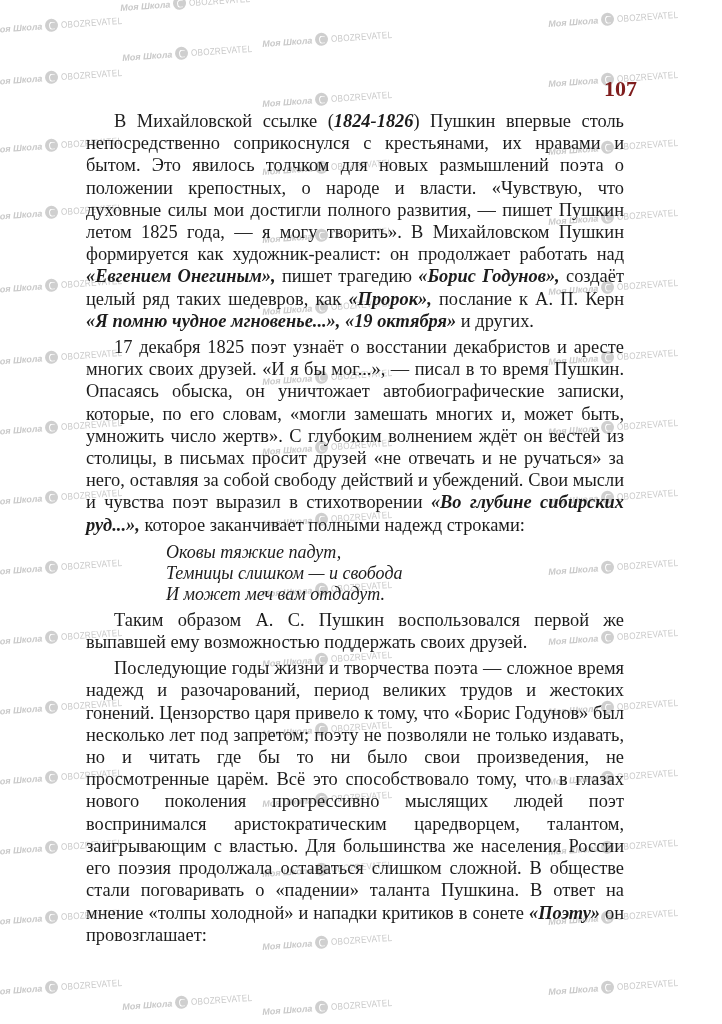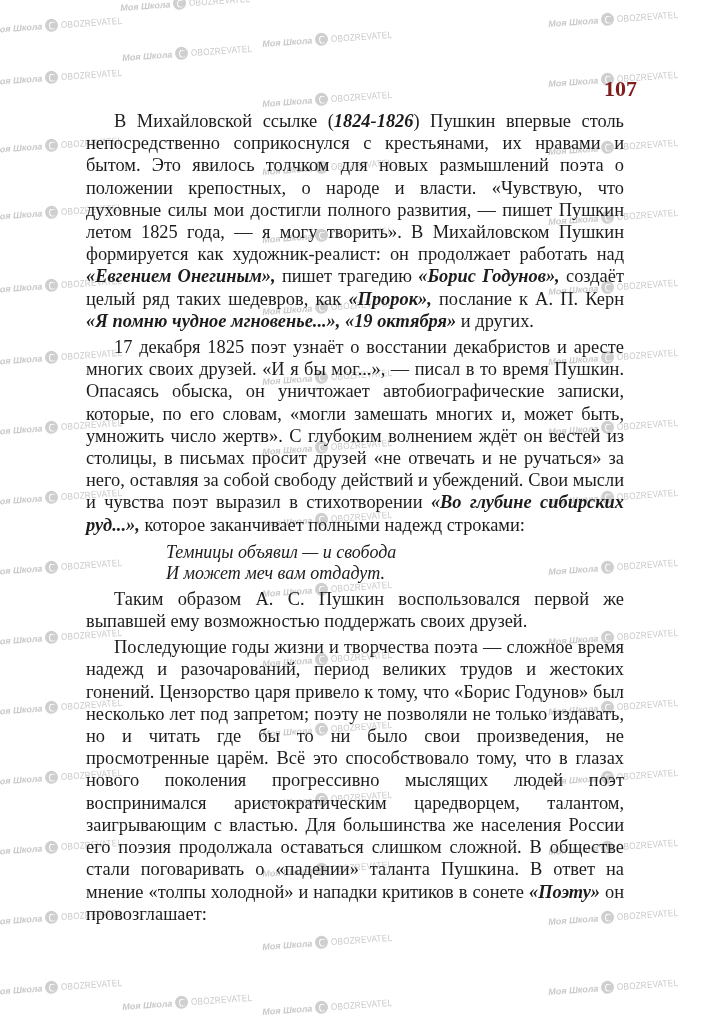--- a/index.html
+++ b/index.html
@@ -350,21 +350,22 @@
 </div>
 
 <div class="page-number">107</div>
 
 <div class="content">
   <p><span>В Михайловской ссылке (</span><b class="bi">1824-1826</b><span>) Пушкин впервые столь непосредственно соприкоснулся с крестьянами, их нравами и бытом. Это явилось толчком для новых размышлений поэта о положении крепостных, о народе и власти. «Чувствую, что духовные силы мои достигли полного развития, — пишет Пушкин летом 1825 года, — я могу творить». В Михайловском Пушкин формируется как художник-реалист: он продолжает работать над </span><b class="bi">«Евгением Онегиным»,</b><span> пишет трагедию </span><b class="bi">«Борис Годунов»,</b><span> создаёт целый ряд таких шедевров, как </span><b class="bi">«Пророк»,</b><span> послание к А. П. Керн </span><b class="bi">«Я помню чудное мгновенье...», «19 октября»</b><span> и других.</span></p>
 
   <p><span>17 декабря 1825 поэт узнаёт о восстании декабристов и аресте многих своих друзей. «И я бы мог...», — писал в то время Пушкин. Опасаясь обыска, он уничтожает автобиографические записки, которые, по его словам, «могли замешать многих и, может быть, умножить число жертв». С глубоким волнением ждёт он вестей из столицы, в письмах просит друзей «не отвечать и не ручаться» за него, оставляя за собой свободу действий и убеждений. Свои мысли и чувства поэт выразил в стихотворении </span><b class="bi">«Во глубине сибирских руд...»,</b><span> которое заканчивает полными надежд строками:</span></p>
 
   <div class="poem">
-    <div>Темницы объявил — и свобода</div>
+    <div>Оковы тяжкие падут,</div>
+    <div>Темницы слишком — и свобода</div>
     <div>И может меч вам отдадут.</div>
   </div>
 
   <p><span>Таким образом А. С. Пушкин воспользовался первой же выпавшей ему возможностью поддержать своих друзей.</span></p>
 
 
   <p><span>Последующие годы жизни и творчества поэта — сложное время надежд и разочарований, период великих трудов и жестоких гонений. Цензорство царя привело к тому, что «Борис Годунов» был несколько лет под запретом; поэту не позволяли не только издавать, но и читать где бы то ни было свои произведения, не просмотренные царём. Всё это способствовало тому, что в глазах нового поколения прогрессивно мыслящих людей поэт воспринимался аристократическим царедворцем, талантом, заигрывающим с властью. Для большинства же населения России его поэзия продолжала оставаться слишком сложной. В обществе стали поговаривать о «падении» таланта Пушкина. В ответ на мнение «толпы холодной» и нападки критиков в сонете </span><b class="bi">«Поэту»</b><span> он провозглашает:</span></p>
 </div>
 
 </body></html>

